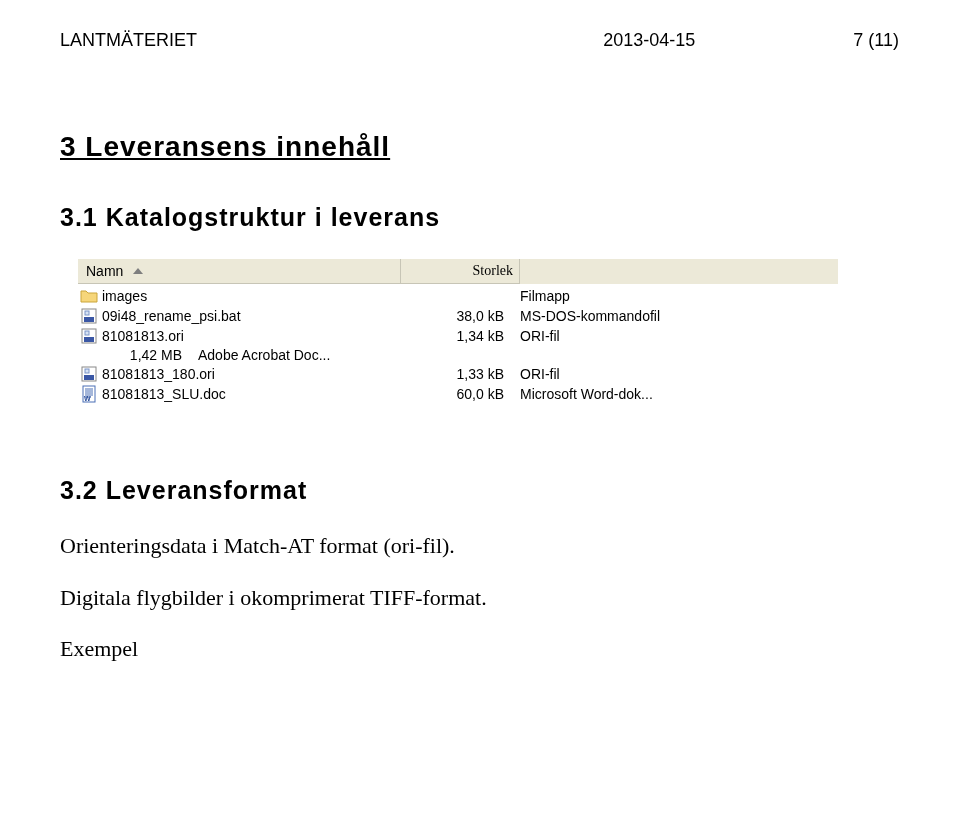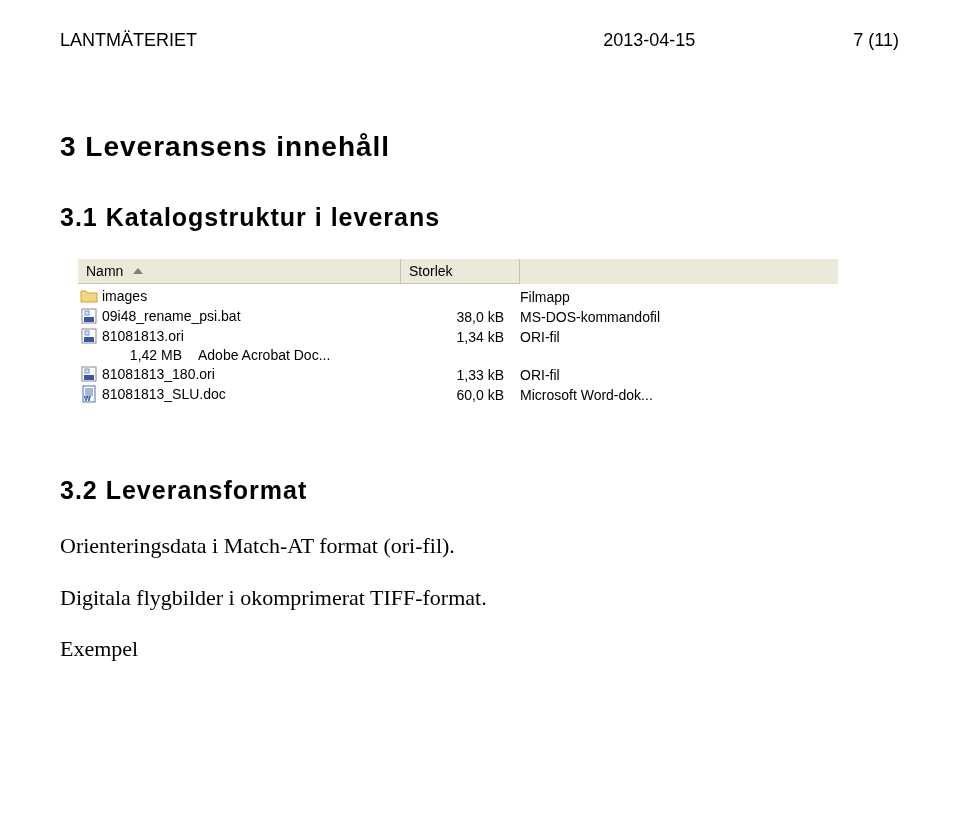--- a/index.html
+++ b/index.html
@@ -22,20 +22,21 @@
   }
   .header-left { }
   .header-center { margin-left: 248px;}
   .header-right { }
   h1.section {
     font-family: Verdana, Arial, sans-serif;
     font-size: 28px;
     letter-spacing: 1px;
     font-weight: bold;
     margin: 0 0 40px 0;
+    text-decoration: underline;
   }
   h2.subsection {
     font-family: Verdana, Arial, sans-serif;
     font-size: 25px;
     letter-spacing: 1px;
     font-weight: bold;
     margin: 0 0 26px 0;
   }
   .file-listing-wrapper {
     background: #fff;
@@ -53,42 +54,42 @@
     font-family: Tahoma, Arial, sans-serif;
     font-size: 14px;
     color: #000;
     padding: 4px 6px 4px 8px;
     border-right: 1px solid #c7c5b6;
     border-bottom: 1px solid #c7c5b6;
     display: flex;
     align-items: center;
   }
   .col-name { width: 308px; display:flex; align-items:center; gap:6px;}
-  .col-size { width: 104px; text-align: right; }
+  .col-size { width: 104px; text-align: right; justify-content:flex-end;font-family:Liberation Serif, serif;}
   .col-type { width: 300px; }
   .sort-triangle {
     display:inline-block;
     width:0; height:0;
     border-left:5px solid transparent;
     border-right:5px solid transparent;
     border-bottom:6px solid #7e7e7e;
     margin-left:4px;
   }
   .file-body {
     background: #fff;
     padding-top: 2px;
     padding-bottom: 2px;
   }
   .file-row {
     display: flex;
     font-family: Tahoma, Arial, sans-serif;
     font-size: 14px;
     color: #000;
     padding: 1px 0;
-    align-items: flex-end;
+    align-items: center;
   }
   .cell-name { width: 320px; display: flex; align-items: center; padding-left: 2px; }
   .cell-size { width: 104px; text-align: right; padding-right: 8px; }
   .cell-type { width: 300px; padding-left: 8px; }
   .icon {
     width: 18px; height: 18px;
     margin-right: 4px;
     flex-shrink: 0;
     display:inline-flex;
     align-items:center;

